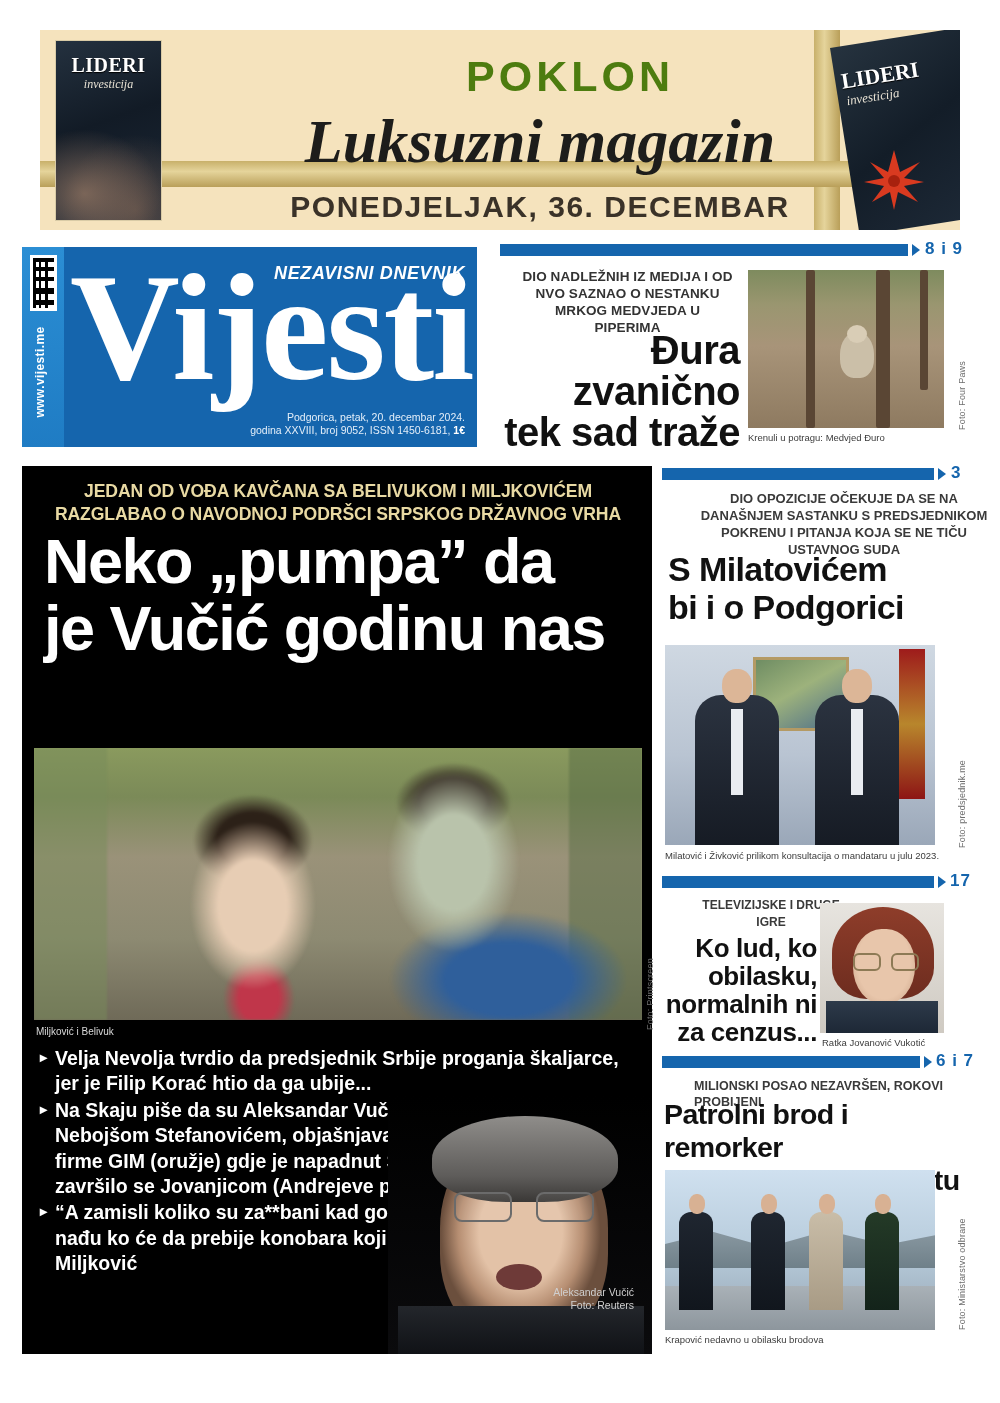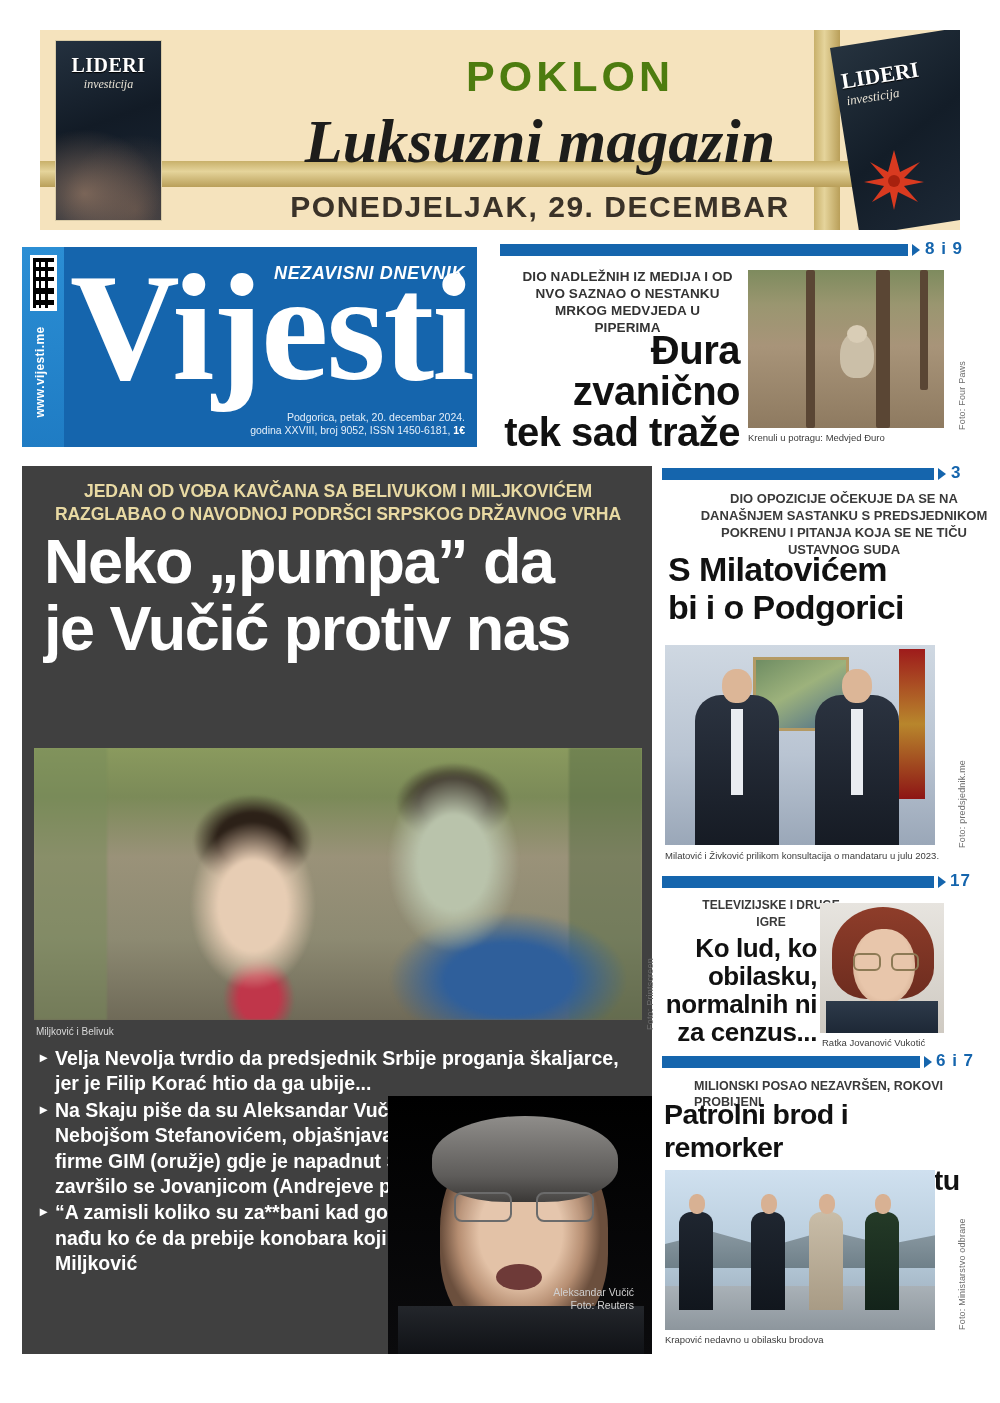--- a/index.html
+++ b/index.html
@@ -160,21 +160,21 @@
     position:absolute; left:748px; top:432px; color:#3b3b3b; font-size:9.5px;
   }
   .credit-v {
     position:absolute; color:#6d6d6d; font-size:9px; letter-spacing:.2px;
     transform: rotate(-90deg); transform-origin: left top; white-space:nowrap;
   }
 
   
   .main-box {
     position:absolute; left:22px; top:466px; width:630px; height:888px;
-    background:#404040; overflow:hidden;
+    background:#000000; overflow:hidden;
   }
   .ms-kicker {
     position:absolute; left:20px; top:14px; width:592px; text-align:center;
     color:#e8d9a3; font-size:17.6px; font-weight:bold; line-height:23px;
     letter-spacing:-.1px;
   }
   .ms-head {
     position:absolute; left:22px; top:62px; width:600px;
     color:#fff; font-size:63px; font-weight:bold; line-height:67px;
     letter-spacing:-1.5px;
@@ -367,21 +367,21 @@
 
     <svg class="bow" viewBox="0 0 64 64">
       <g fill="#d93a20">
         <path d="M32 2 L38 24 L58 14 L42 30 L62 34 L42 38 L56 54 L36 44 L32 62 L28 44 L10 54 L22 38 L2 34 L22 30 L8 14 L26 24 Z"></path>
       </g>
       <circle cx="32" cy="33" r="6" fill="#a8210e"></circle>
     </svg>
 
     <div class="ad-poklon">POKLON</div>
     <div class="ad-lux">Luksuzni magazin</div>
-    <div class="ad-date">PONEDJELJAK, 29. DECEMBAR</div>
+    <div class="ad-date">PONEDJELJAK, 36. DECEMBAR</div>
   </div>
 
   <div class="masthead">
     <div class="mh-strip">
       <div class="qr">
           <i></i>
         </div>
       <div class="mh-url">www.vijesti.me</div>
     </div>
     <div class="mh-title">Vijesti</div>
@@ -412,21 +412,21 @@
     <div class="trunk" style="left:172px; top:0; width:8px; height:120px;"></div>
     <div class="bear"></div>
   </div>
   <div class="cap-bear">Krenuli u potragu: Medvjed Đuro</div>
   <div class="credit-v" style="left:957px; top:430px;">Foto: Four Paws</div>
 
   <div class="main-box">
     <div class="ms-kicker">JEDAN OD VOĐA KAVČANA SA BELIVUKOM I MILJKOVIĆEM RAZGLABAO O NAVODNOJ PODRŠCI SRPSKOG DRŽAVNOG VRHA</div>
     <div class="ms-head">
       <div>Neko „pumpa” da</div>
-      <div>je Vučić protiv nas</div>
+      <div>je Vučić godinu nas</div>
     </div>
 
     <div class="ms-photo">
       <div class="blur"></div>
     </div>
     <div class="ms-photo-cap">Miljković i Belivuk</div>
 
     <ul class="ms-bullets">
       <li>Velja Nevolja tvrdio da predsjednik Srbije proganja škaljarce, jer je Filip Korać htio da ga ubije...</li>
       <li>Na Skaju piše da su Aleksandar Vučić i njegov brat u ratu sa Nebojšom Stefanovićem, objašnjavajući da je sve počelo “oko firme GIM (oružje) gdje je napadnut Stefanovićev otac, a završilo se Jovanjicom (Andrejeve plantaže)”</li>

